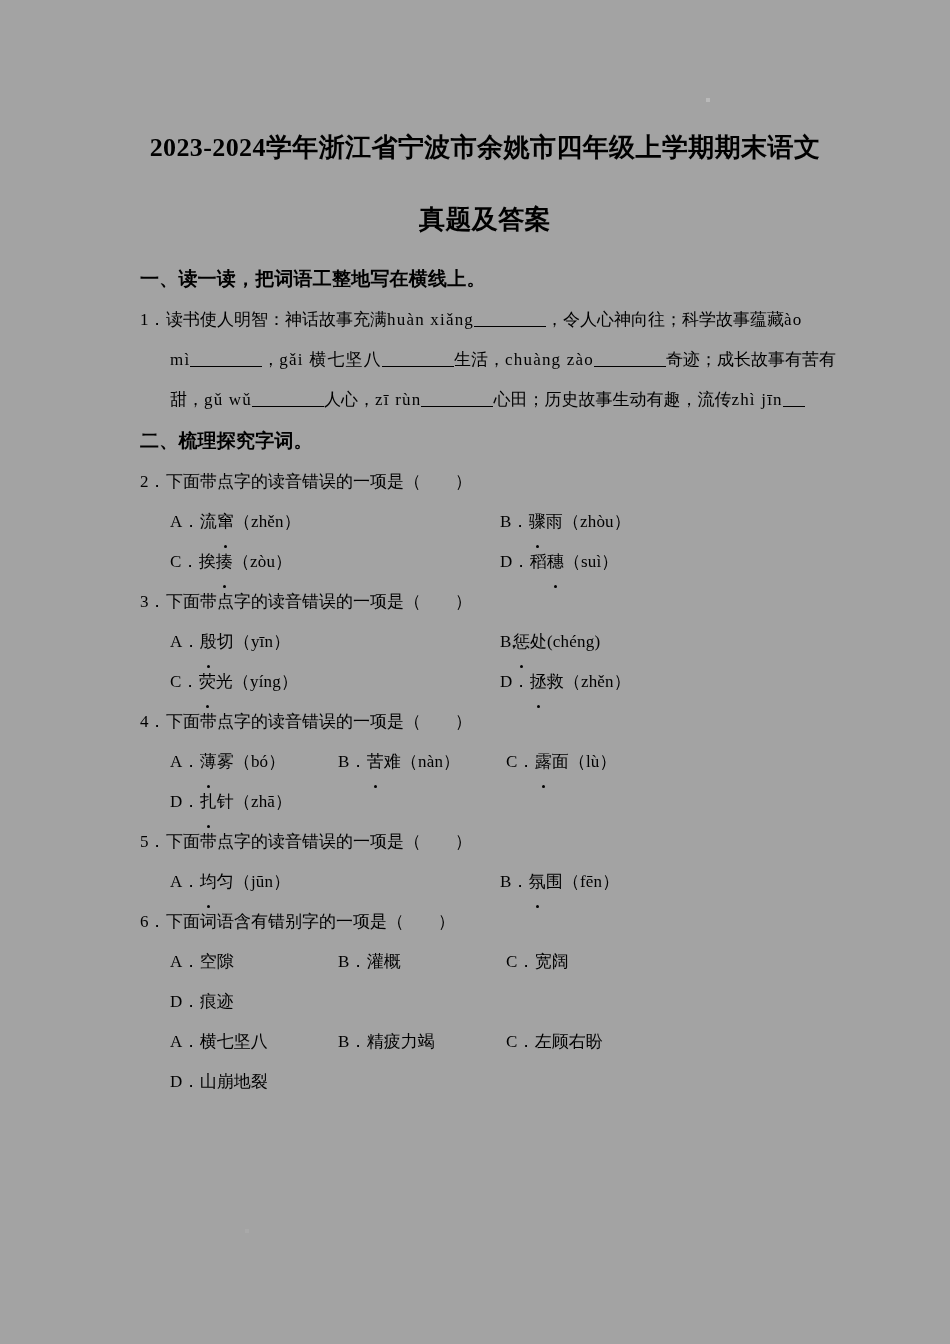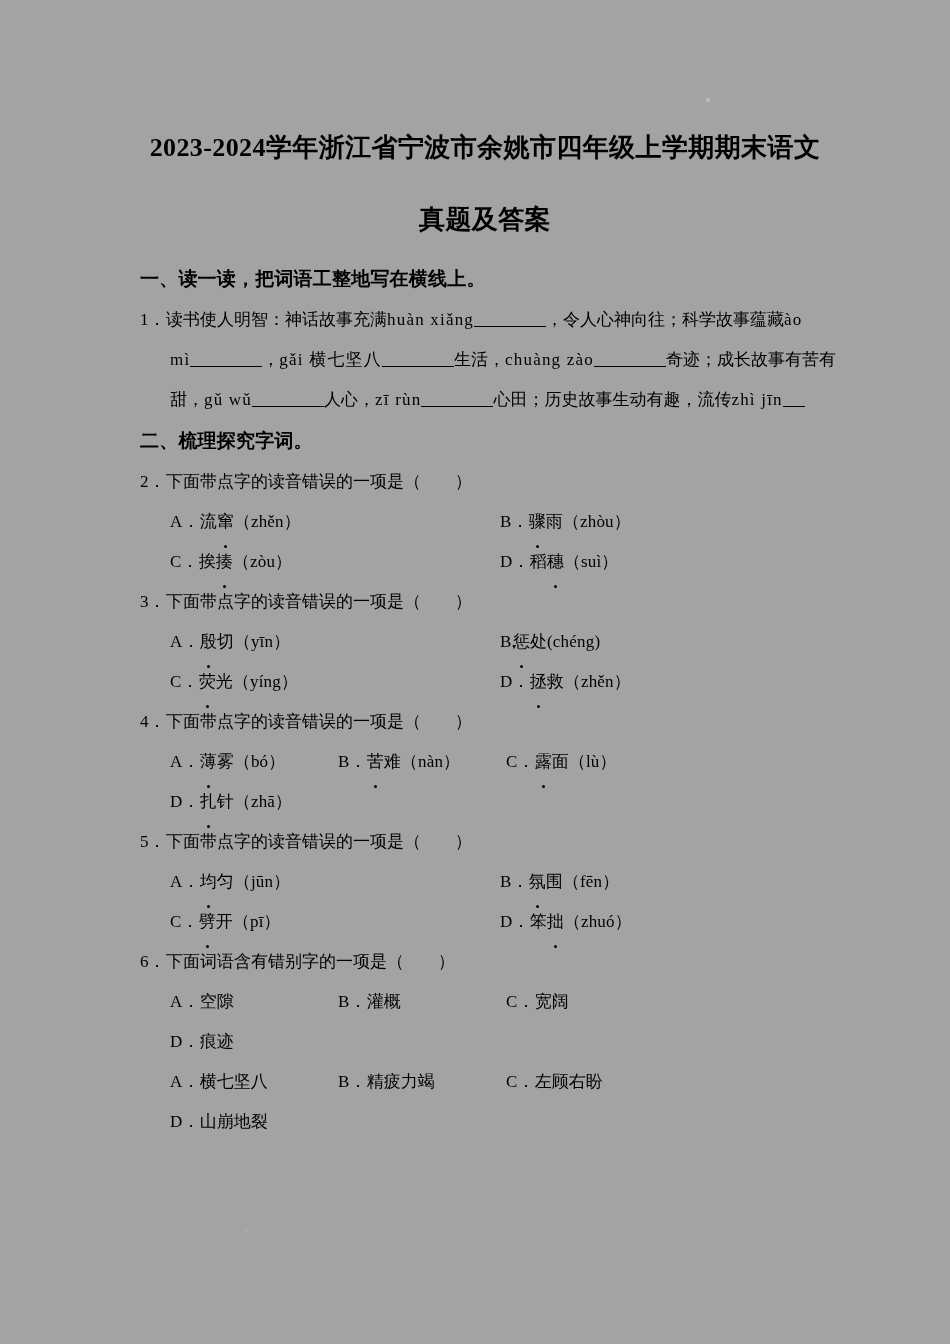--- a/index.html
+++ b/index.html
@@ -197,23 +197,20 @@
       <span class="opts four">
         <span class="opt"><span class="optlabel">A．</span><span></span><span class="dotchar">薄</span><span>雾</span><span class="py">（bó）</span></span><span class="opt"><span class="optlabel">B．</span><span></span><span class="dotchar">苦</span><span>难</span><span class="py">（nàn）</span></span><span class="opt"><span class="optlabel">C．</span><span></span><span class="dotchar">露</span><span>面</span><span class="py">（lù）</span></span><span class="opt"><span class="optlabel">D．</span><span></span><span class="dotchar">扎</span><span>针</span><span class="py">（zhā）</span></span>
       </span>
     </div>
 
     <div class="q">
       <span class="q-stem"><span class="q-num">5．</span><span>下面带点字的读音错误的一项是（　　）</span></span>
       <span class="opts two">
         <span class="opt"><span class="optlabel">A．</span><span></span><span class="dotchar">均</span><span>匀</span><span class="py">（jūn）</span></span><span class="opt"><span class="optlabel">B．</span><span></span><span class="dotchar">氛</span><span>围</span><span class="py">（fēn）</span></span>
       </span>
-      <span class="opts two">
-        <span class="opt"><span class="optlabel">C．</span><span></span><span class="dotchar">劈</span><span>开</span><span class="py">（pī）</span></span><span class="opt"><span class="optlabel">D．</span><span>笨</span><span class="dotchar">拙</span><span></span><span class="py">（zhuó）</span></span>
-      </span>
     </div>
 
     <div class="q">
       <span class="q-stem"><span class="q-num">6．</span><span>下面词语含有错别字的一项是（　　）</span></span>
       <span class="opts four">
         <span class="opt"><span class="optlabel">A．</span><span>空隙</span></span><span class="opt"><span class="optlabel">B．</span><span>灌概</span></span><span class="opt"><span class="optlabel">C．</span><span>宽阔</span></span><span class="opt"><span class="optlabel">D．</span><span>痕迹</span></span>
       </span>
     </div>
 
 

